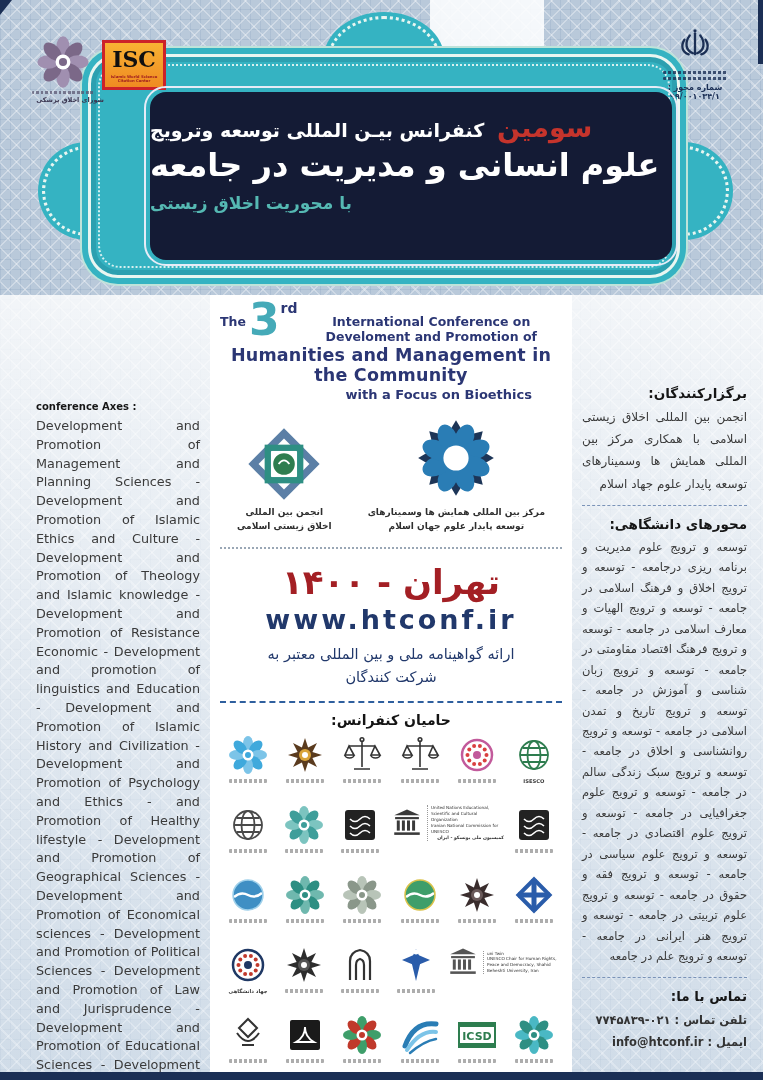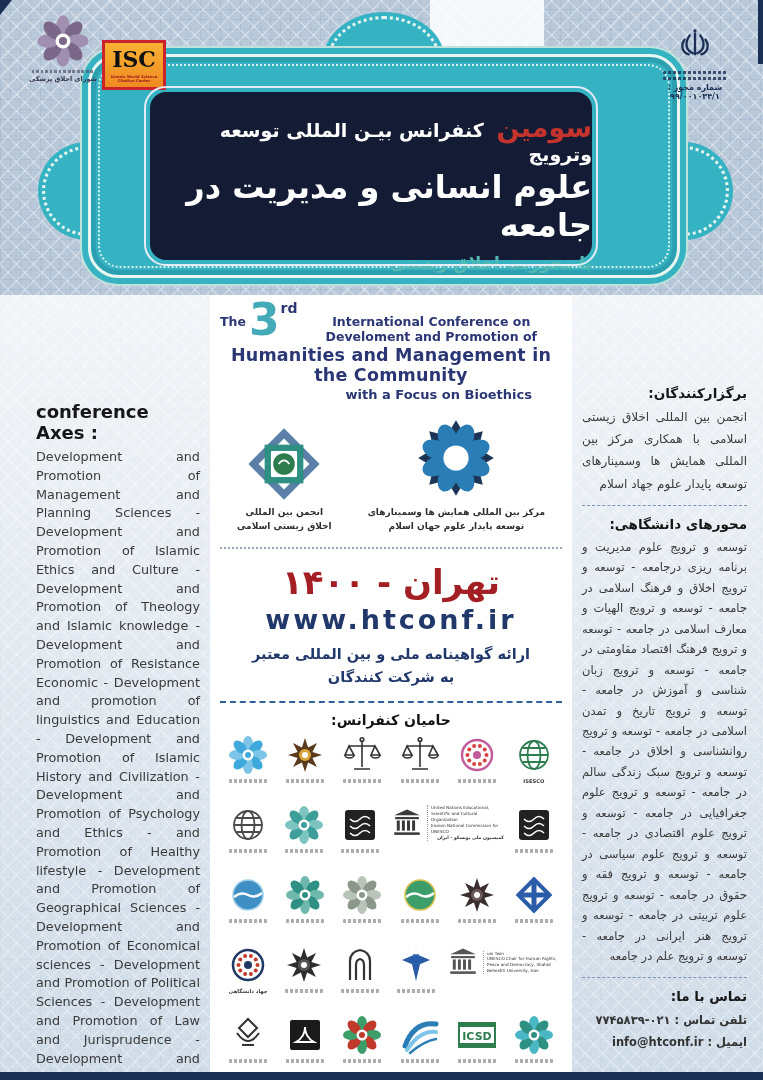--- a/index.html
+++ b/index.html
@@ -16,27 +16,27 @@
   .top-band{position:absolute;left:430px;top:0;width:114px;height:58px;background:rgba(252,253,254,.9)}
   .edge-r{position:absolute;right:0;top:0;width:5px;height:64px;background:#1b2f55}
   .edge-l{position:absolute;left:0;top:0;width:12px;height:15px;background:#1b2f55;clip-path:polygon(0 0,100% 0,0 100%)}
   .frame{position:absolute;left:88px;top:54px;width:586px;height:218px;background:#35b3c2;border-radius:30px;
     border:3px solid #e9f6f1;box-shadow:0 0 0 6px #35b3c2,0 0 0 8px #bfe3da,inset 0 0 0 5px #2ca0b0}
   .frame::after{content:"";position:absolute;inset:7px;border:2px dotted #eaf7f5;border-radius:22px;opacity:.9}
   .bulge{position:absolute;background:#35b3c2;border:3px dotted #e9f6f1;border-radius:50%;box-shadow:0 0 0 4px #35b3c2}
   .bulge.top{left:327px;top:16px;width:108px;height:84px}
   .bulge.left{left:42px;top:146px;width:84px;height:84px}
   .bulge.right{left:639px;top:146px;width:84px;height:84px}
-  .banner{position:absolute;left:150px;top:92px;width:442px;height:168px;background:#141b35;border-radius:16px;
-    outline:2px solid #e6ecf7;outline-offset:4px;text-align:right;color:#fff;direction:rtl;z-index:4}
+  .banner{position:absolute;left:150px;top:92px;width:522px;height:168px;background:#141b35;border-radius:16px;
+    outline:2px solid #e6ecf7;outline-offset:4px;text-align:left;color:#fff;direction:rtl;z-index:4}
   .banner-l1{margin-top:20px;font-size:19px;font-weight:bold;letter-spacing:.5px}
   .banner-l1 .hl{color:#c5342c;font-size:27px;margin-left:6px}
   .banner-l2{font-size:32px;font-weight:bold;margin-top:3px}
   .banner-l3{font-size:17px;font-weight:bold;color:#55b9b3;margin-top:9px}
-  .uni-logo{position:absolute;left:22px;top:14px;width:82px;text-align:center}
+  .uni-logo{position:absolute;left:22px;top:35px;width:82px;text-align:right}
   .uni-logo .icon{width:54px;height:54px;margin:0 auto}
   .sq{height:3px;margin:2px 10px;background:repeating-linear-gradient(90deg,#55506c 0 2.5px,transparent 2.5px 4.5px);opacity:.7;border-radius:1px}
   .uni-cap{font-size:6.5px;color:#3a3550;font-weight:bold;margin-top:2px}
   .isc{position:absolute;left:102px;top:40px;width:58px;height:44px;background:linear-gradient(180deg,#f9b233,#ef8b22);
     border:3px solid #cc2229;text-align:center;box-sizing:content-box}
   .isc .txt{font-size:22px;font-weight:bold;color:#101010;line-height:32px;font-family:"DejaVu Serif",serif}
   .isc .sub{font-size:3.8px;color:#9d1a1f;font-weight:bold;line-height:1.1}
   .emblem{position:absolute;right:18px;top:26px;width:100px;text-align:center;color:#1b2f55}
   .emblem .icon{width:46px;height:42px;margin:0 auto}
   .emblem .sq{background:repeating-linear-gradient(90deg,#1b2f55 0 3px,transparent 3px 5px);margin:3px 18px;opacity:.8}
@@ -58,35 +58,35 @@
   .l2{font-size:17.5px;font-weight:800;margin-top:1px;letter-spacing:.2px}
   .l3{font-size:13px;font-weight:600;text-align:right;padding-right:30px;margin-top:2px}
   .org-logos{display:flex;justify-content:center;align-items:flex-end;gap:36px;margin-top:14px}
   .org{text-align:center}
   .icon-l{width:72px;height:72px;margin:0 auto}
   .icon-r{width:84px;height:84px;margin:0 auto}
   .org .cap{font-size:9px;font-weight:bold;color:#2f2f2f;line-height:1.55;direction:rtl;margin-top:6px}
   .sep-dot{border-top:2px dotted #9aa7b5;margin:13px 0 0}
   .city{font-size:34px;font-weight:bold;color:#a31f24;direction:rtl;text-align:center;margin-top:13px}
   .site{font-size:27px;font-weight:bold;color:#21386b;letter-spacing:3px;text-align:center;margin-top:2px}
-  .cert{font-size:14.5px;font-weight:bold;color:#21386b;direction:rtl;text-align:center;line-height:1.6;margin:8px auto 0;width:82%}
+  .cert{font-size:14.5px;font-weight:normal;color:#21386b;direction:rtl;text-align:center;line-height:1.6;margin:8px auto 0;width:82%}
   .sep-dash{border-top:2px dashed #2f5f9e;margin:12px 0 0}
   .sponsors-h{font-size:14px;font-weight:bold;color:#141414;direction:rtl;text-align:center;margin-top:9px}
   .grid{margin-top:7px}
   .s-row{display:flex;justify-content:space-between;align-items:flex-start;height:70px;padding:0 2px}
   .s-cell{width:52px;text-align:center}
   .s-cell.wide{width:114px;display:flex;gap:3px;align-items:center;text-align:left}
   .s-icon{width:40px;height:40px;margin:0 auto}
   .wide .s-icon{width:34px;height:34px;flex:0 0 34px;margin:0}
   .s-squig{height:4px;margin:4px 7px 0;background:repeating-linear-gradient(90deg,#8a8a8a 0 3px,transparent 3px 5px);border-radius:1px;opacity:.7}
   .s-cap{font-size:5.2px;font-weight:bold;color:#3d3d3d;margin-top:3px;line-height:1.3}
   .s-texts{font-size:4.2px;color:#333;line-height:1.4;border-left:1px dotted #999;padding-left:3px}
   .s-texts .fa{direction:rtl;text-align:right;font-size:4.6px;font-weight:bold}
   
-  .axes-h{font-size:18px;font-weight:bold;color:#161616;margin-bottom:5px}
+  .axes-h{font-size:10px;font-weight:bold;color:#161616;margin-bottom:5px}
   .axes-b{font-size:12.8px;line-height:1.47;color:#3a3a3a;text-align:justify}
   
   .r-h{font-size:13.5px;font-weight:bold;color:#161616;margin-bottom:5px}
   .r-b{font-size:12px;line-height:1.85;color:#3a3a3a;text-align:justify}
   .r-axes{font-size:11.5px;line-height:1.78}
   .r-sep{border-top:1.5px dashed #7a93b8;margin:10px 0}
   .r-contact .line{font-size:11.5px;line-height:1.95;color:#333;font-weight:600}
 </style>
 </head>
 <body>

